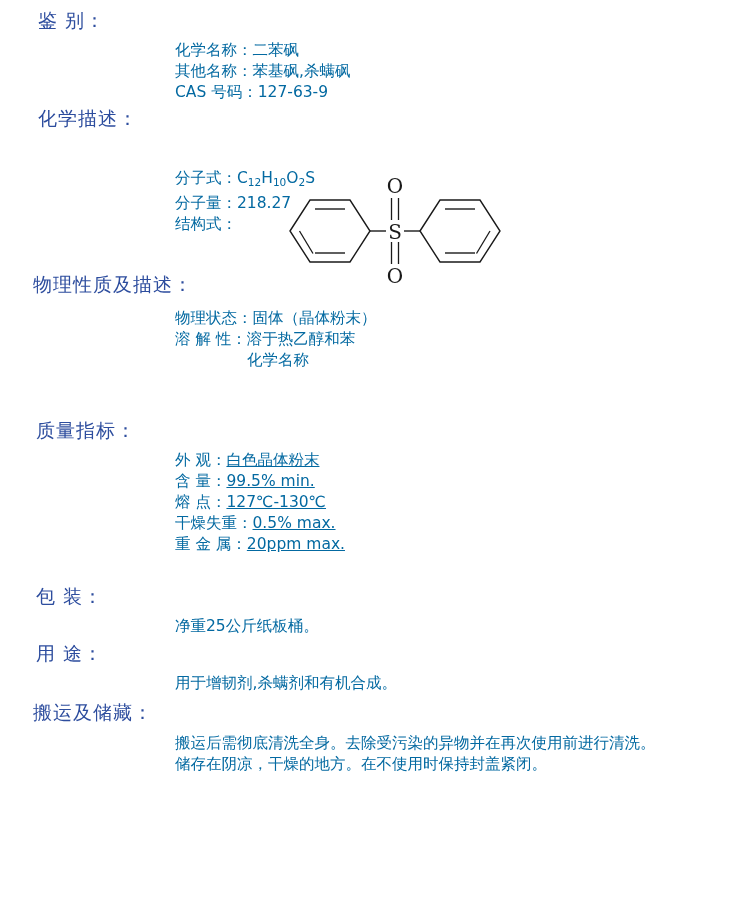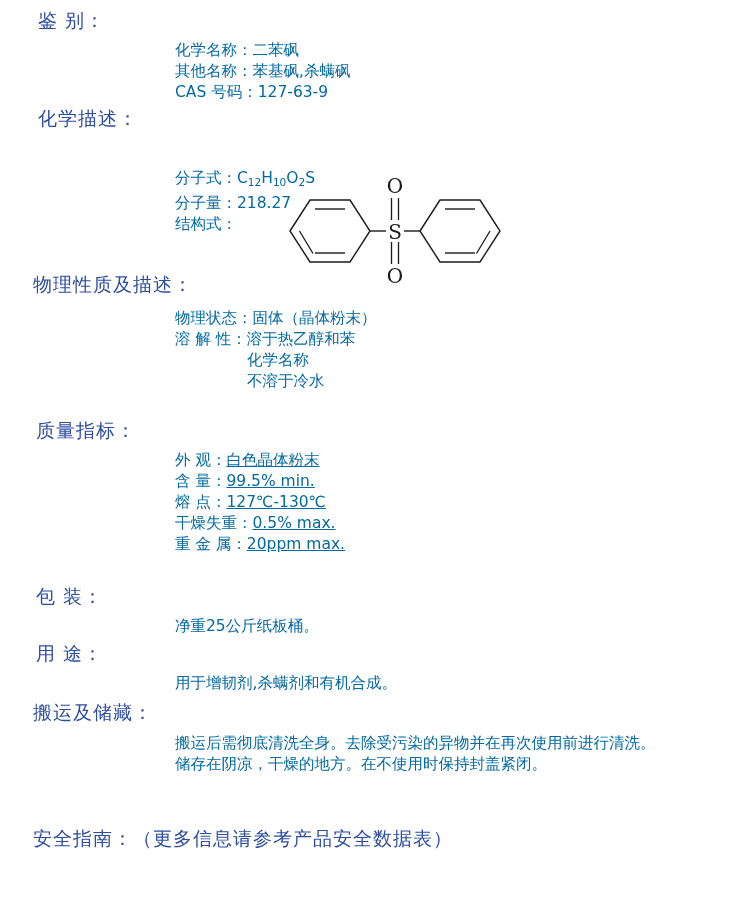--- a/index.html
+++ b/index.html
@@ -133,23 +133,20 @@
   <div class="body-block" style="position:absolute; left:0; top:308px;">
     <div class="row">
       <span class="lbl">物理状态：</span><span class="val">固体（晶体粉末）</span>
     </div>
     <div class="row">
       <span class="lbl">溶 解 性：</span><span class="val">溶于热乙醇和苯</span>
     </div>
     <div class="row" style="padding-left:72px;">
       <span class="val">化学名称</span>
     </div>
-    <div class="row" style="padding-left:72px;">
-      <span class="val">不溶于冷水</span>
-    </div>
   </div>
 
   <div class="section" style="position:absolute; left:36px; top:418px;">
     <div class="sec-head">质量指标：</div>
   </div>
   <div class="body-block" style="position:absolute; left:0; top:450px;text-decoration:underline;">
     <div class="row">
       <span class="lbl">外    观：</span><span class="val">白色晶体粉末</span>
     </div>
     <div class="row">
@@ -189,17 +186,14 @@
   </div>
   <div class="body-block" style="position:absolute; left:0; top:733px;">
     <div class="row">
       <span class="val">搬运后需彻底清洗全身。去除受污染的异物并在再次使用前进行清洗。</span>
     </div>
     <div class="row">
       <span class="val">储存在阴凉，干燥的地方。在不使用时保持封盖紧闭。</span>
     </div>
   </div>
 
-  <div class="section" style="position:absolute; left:33px; top:826px;">
-    <div class="sec-head">安全指南：（更多信息请参考产品安全数据表）</div>
-  </div>
 
 </div>
 
 </body></html>

